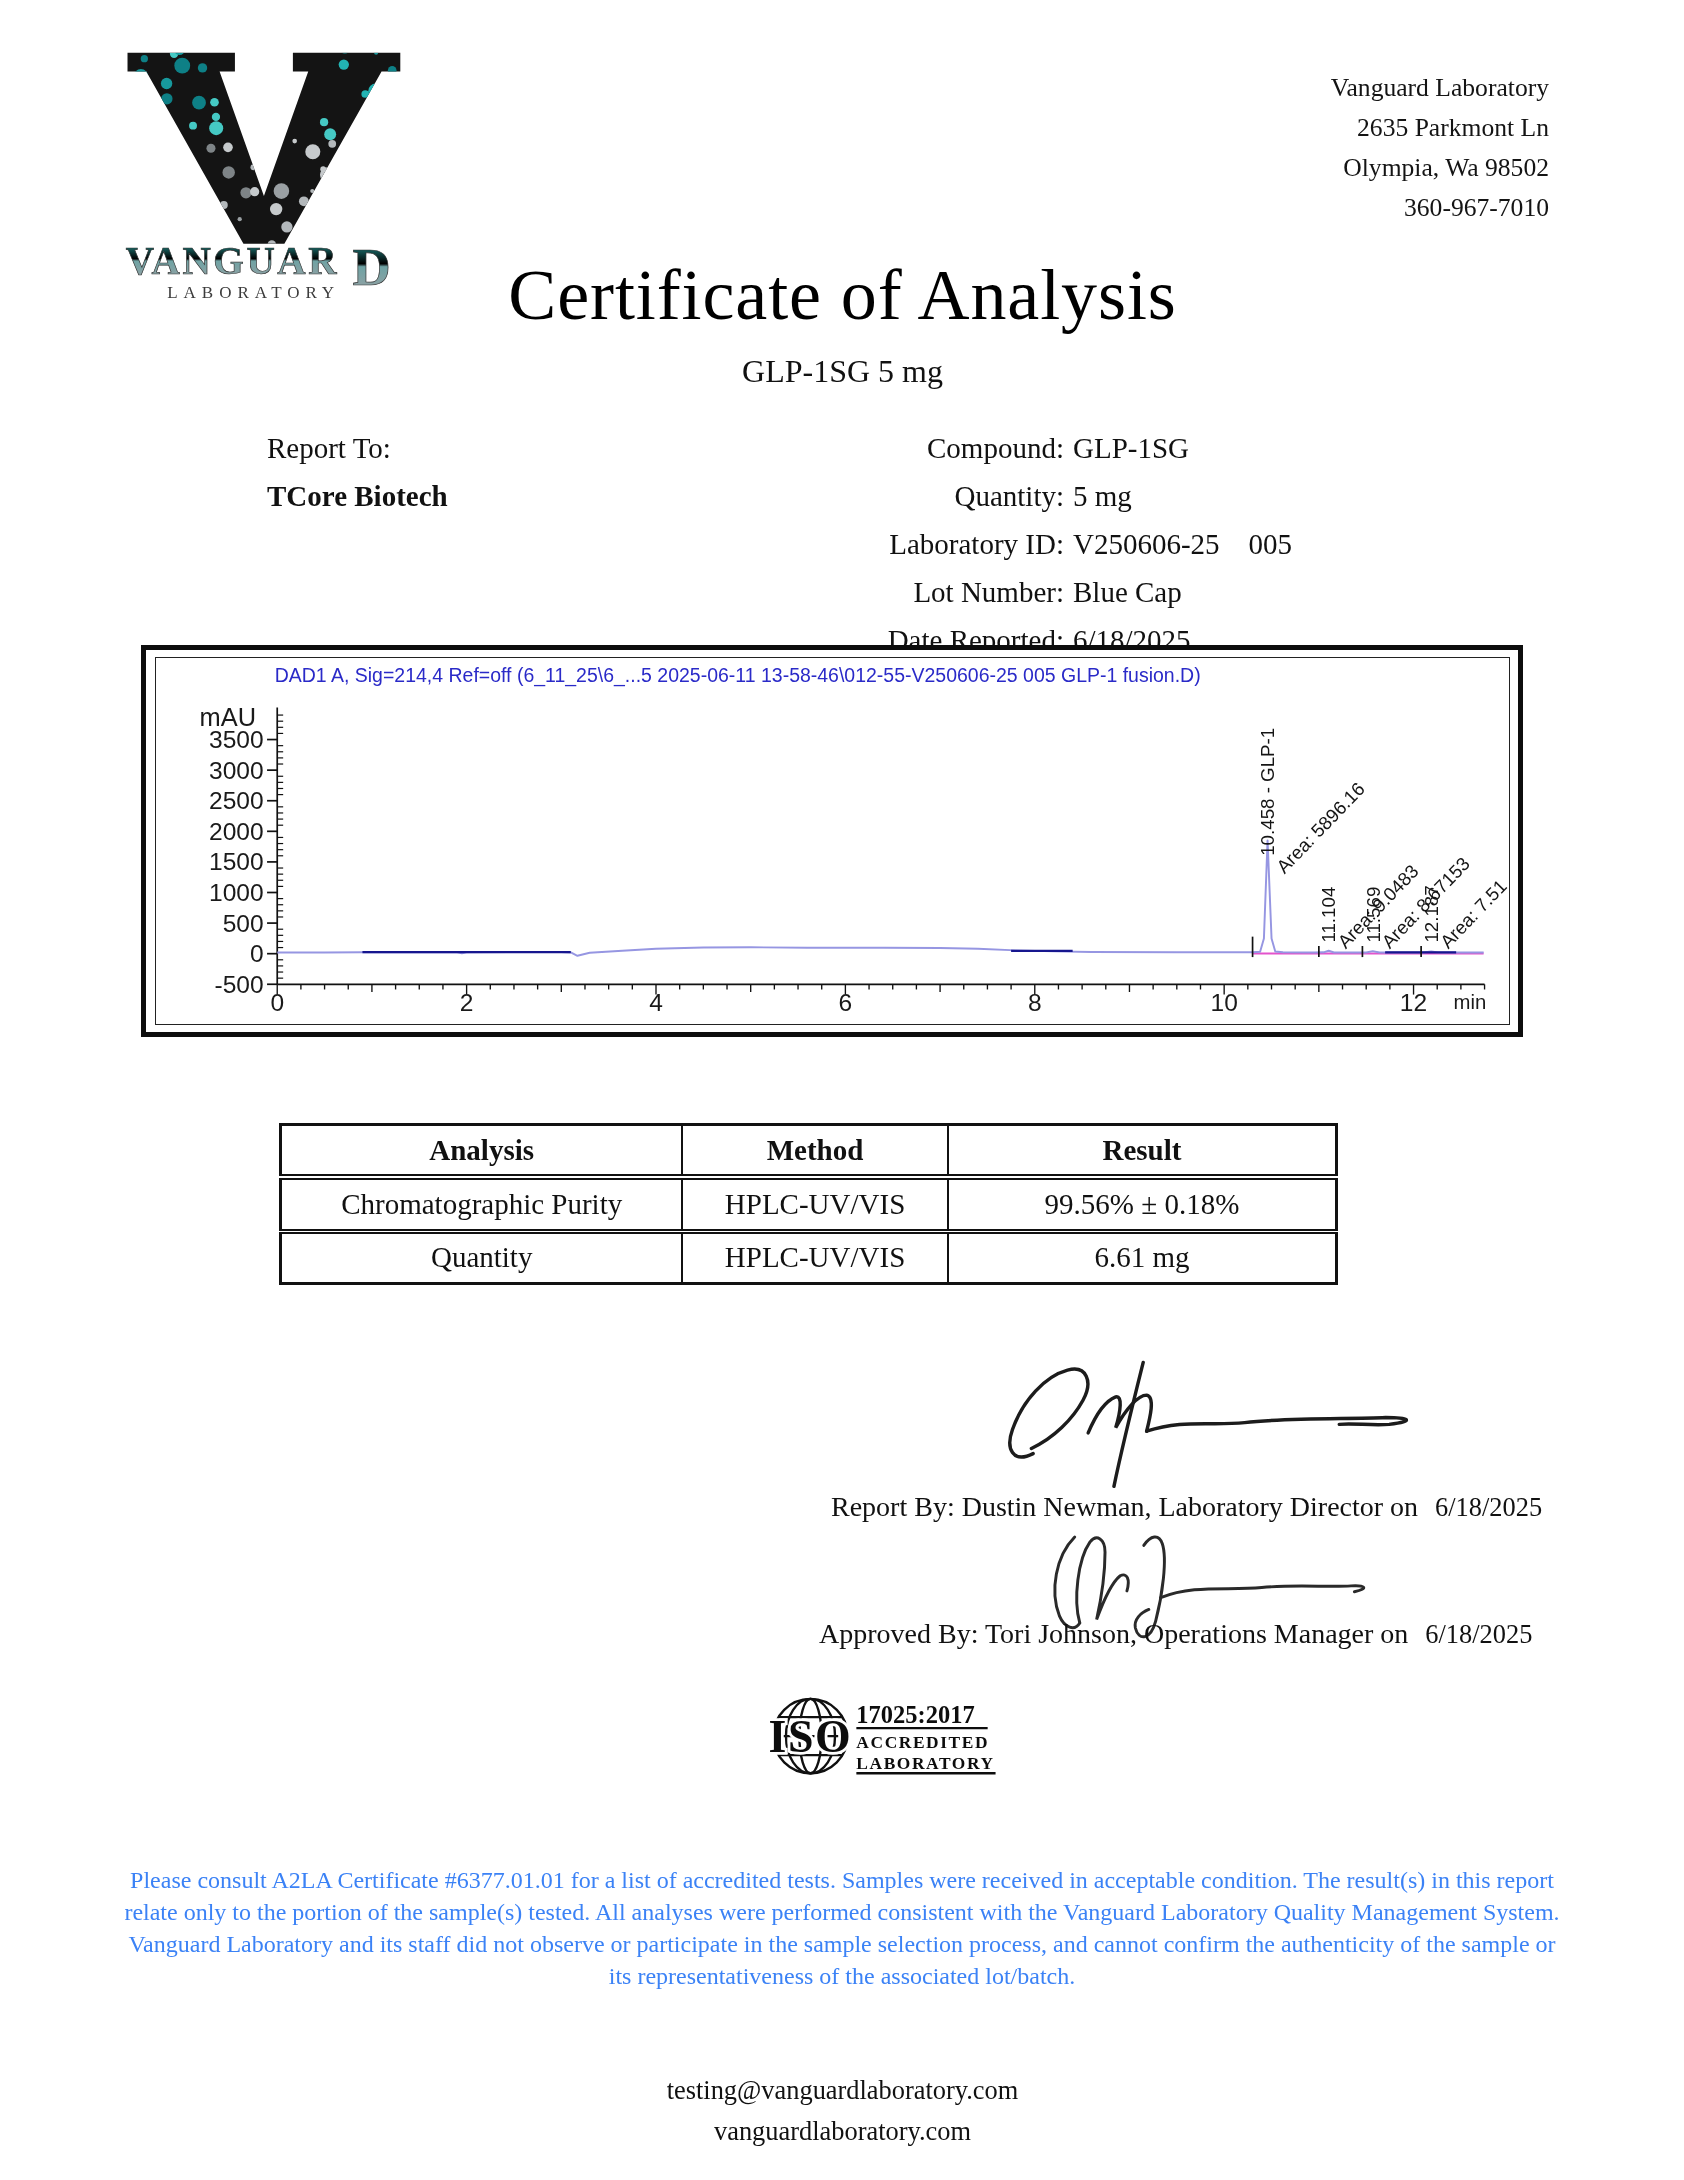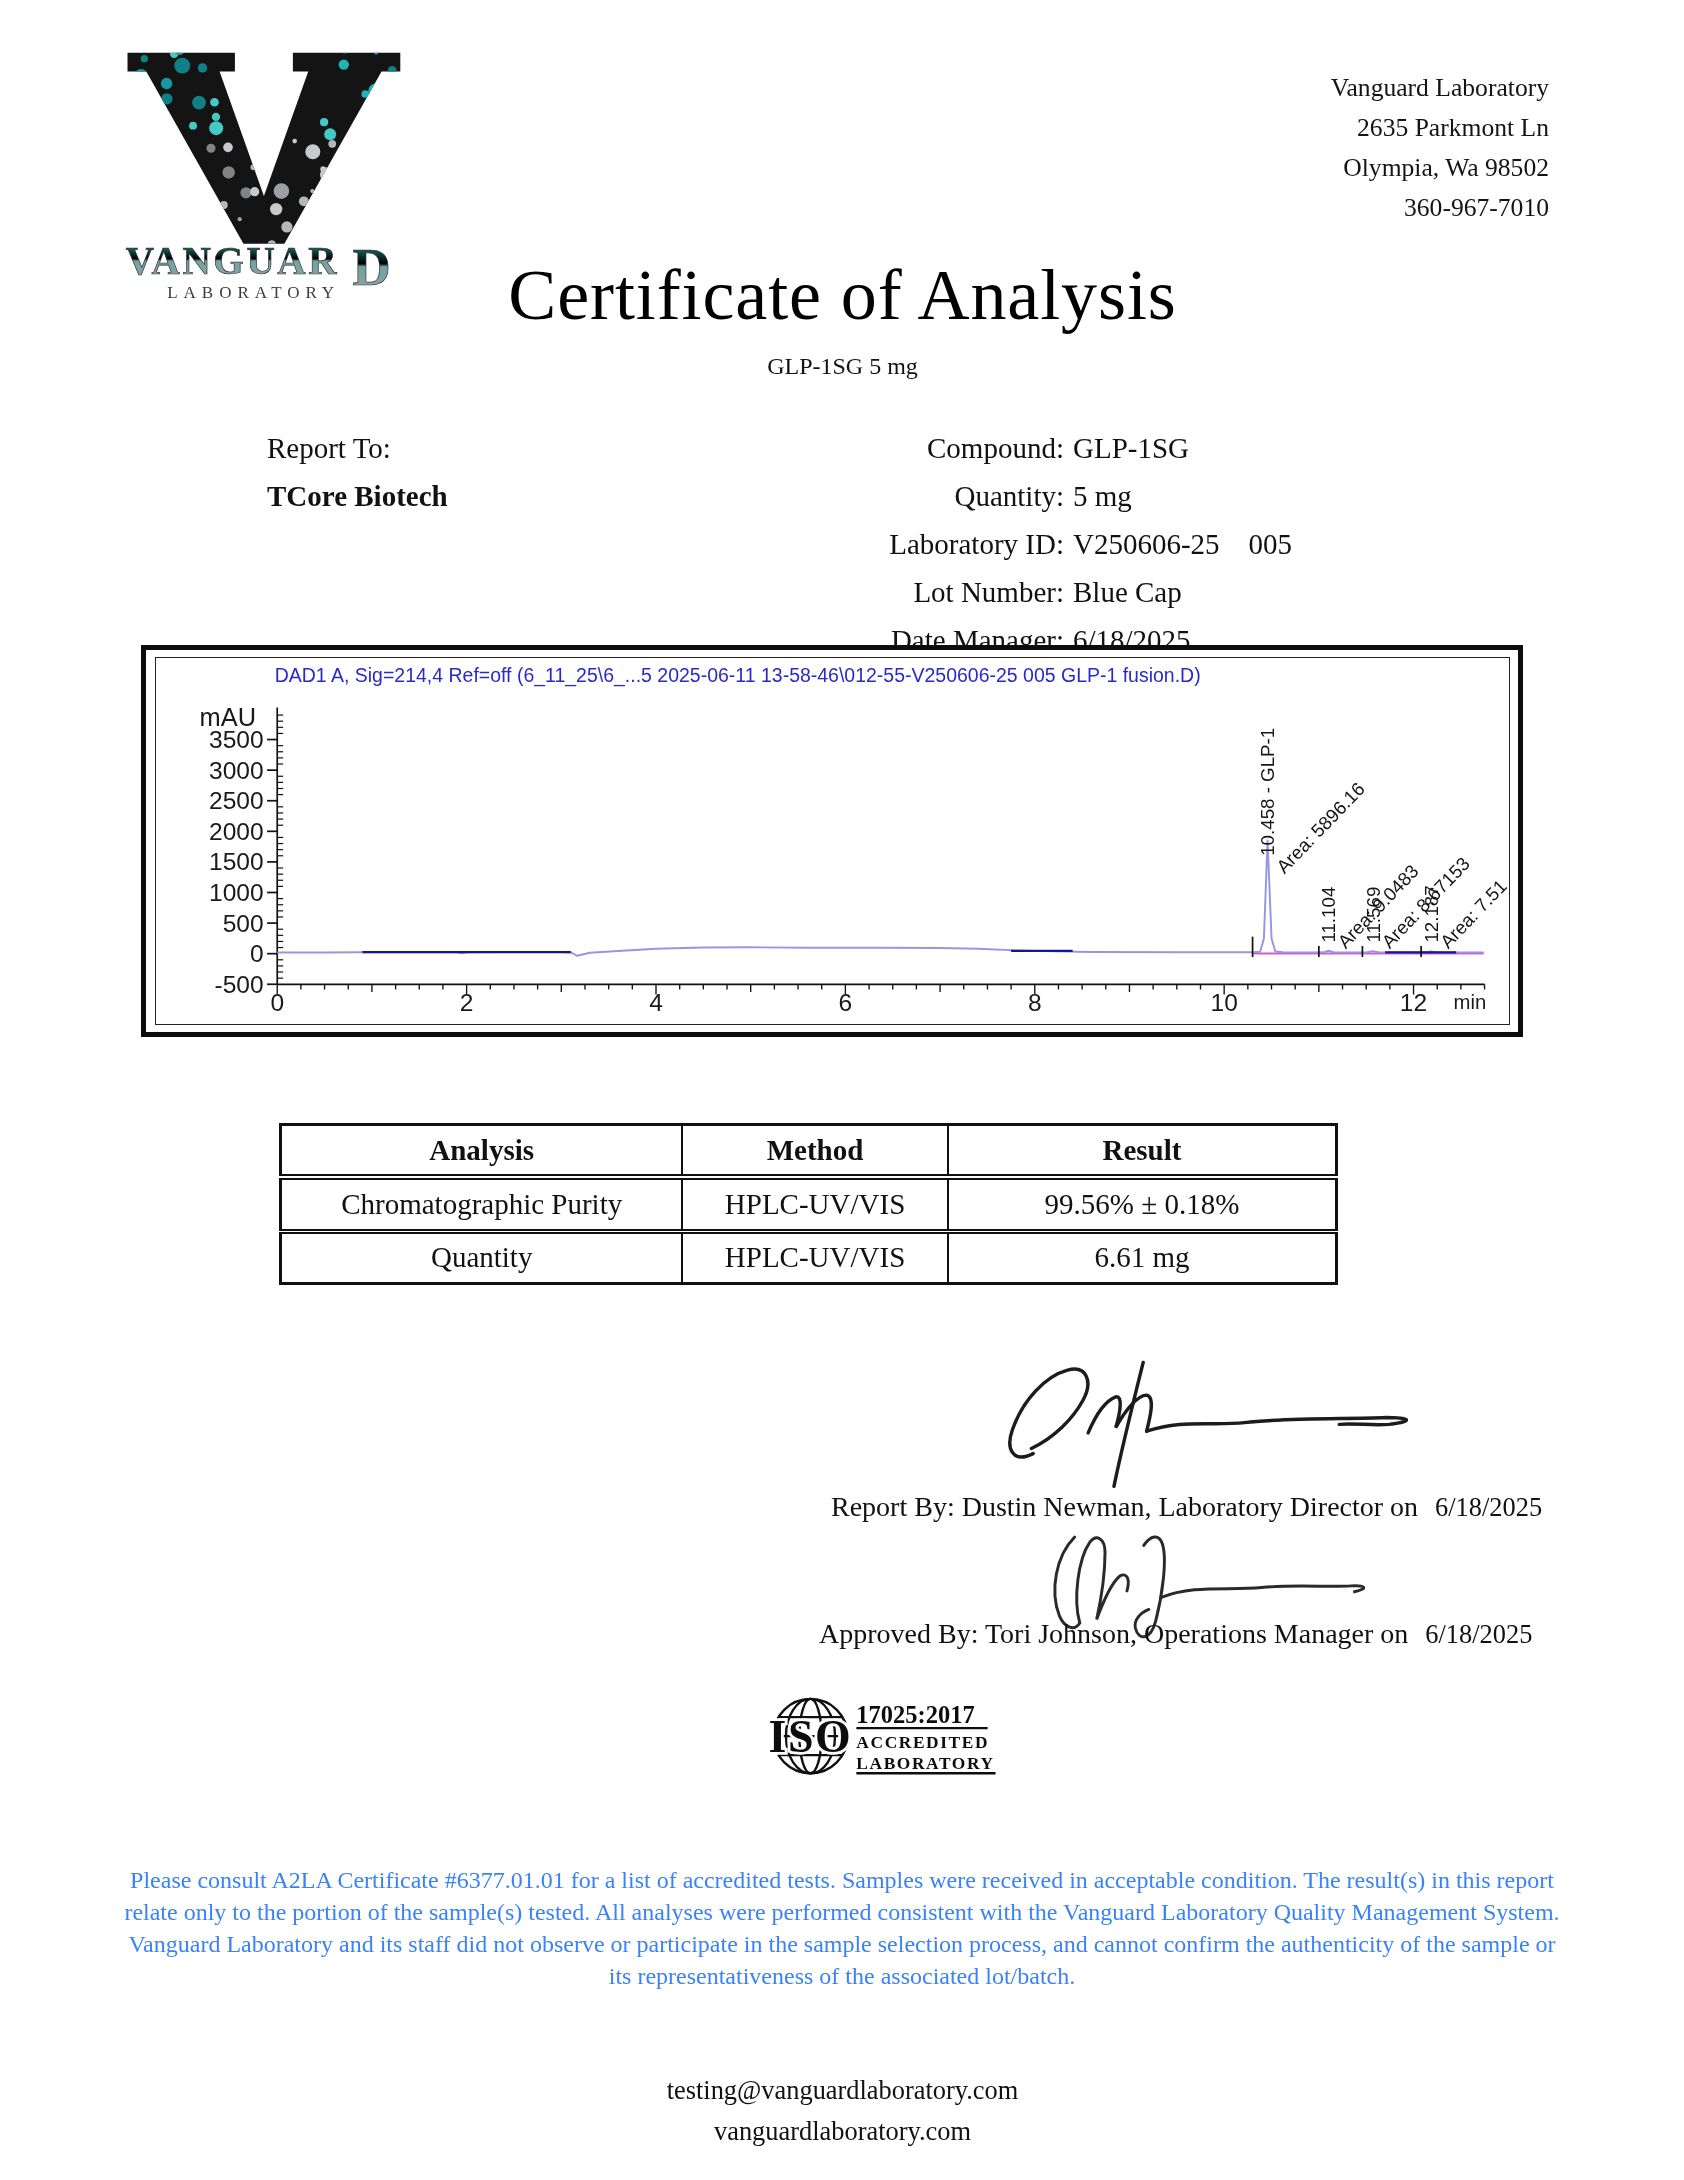--- a/index.html
+++ b/index.html
@@ -8,21 +8,21 @@
 
   
   .logo{position:absolute;left:107px;top:46px;width:307px;height:260px;}
 
   
   .contact{position:absolute;top:68px;right:136px;text-align:right;
            font-size:25.6px;line-height:40px;color:#141414;}
 
   .title{position:absolute;top:254px;left:0;width:100%;text-align:center;
          font-size:72px;letter-spacing:0.9px;color:#000000;}
-  .subtitle{position:absolute;top:353px;left:0;width:100%;text-align:center;font-size:24px;}
+  .subtitle{position:absolute;top:353px;left:0;width:100%;text-align:center;font-size:32px;}
 
   .reportto{position:absolute;left:267px;top:424px;font-size:29px;line-height:48px;}
   .reportto .rt-name{font-weight:bold;}
 
   .details{position:absolute;left:728px;top:424px;font-size:29px;}
   .details .drow{display:flex;line-height:48px;}
   .details .lbl{width:336px;text-align:right;}
   .details .val{margin-left:9px;white-space:pre;}
 
   
@@ -217,21 +217,21 @@
     </div>
     <div class="drow">
       <span class="lbl">Laboratory ID:</span>
       <span class="val">V250606-25    005</span>
     </div>
     <div class="drow">
       <span class="lbl">Lot Number:</span>
       <span class="val">Blue Cap</span>
     </div>
     <div class="drow">
-      <span class="lbl">Date Manager:</span>
+      <span class="lbl">Date Reported:</span>
       <span class="val">6/18/2025</span>
     </div>
   </div>
 
   <div class="chart-panel">
     <div class="chart-inner">
       <svg id="chromx" viewBox="0 0 1596 430" preserveAspectRatio="none">
           <text x="140" y="28" font-family="Liberation Sans, sans-serif" font-size="23" fill="#2a2ac8">DAD1 A, Sig=214,4 Ref=off (6_11_25\6_...5 2025-06-11 13-58-46\012-55-V250606-25 005 GLP-1 fusion.D)</text>
           <line x1="143" y1="58" x2="143" y2="383" stroke="#111" stroke-width="2"></line>
           <line x1="143" y1="383" x2="1567.175" y2="383" stroke="#111" stroke-width="2"></line>

